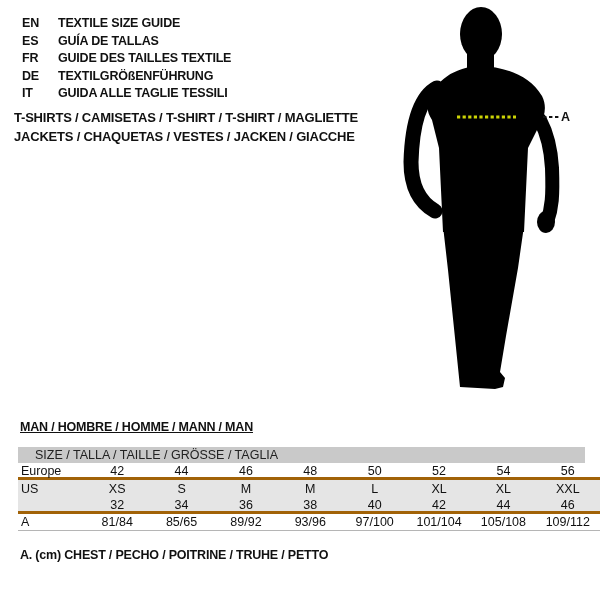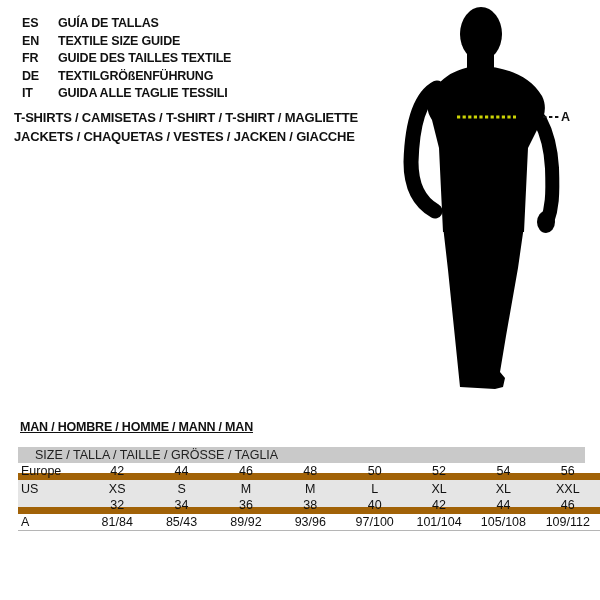--- a/index.html
+++ b/index.html
@@ -21,38 +21,38 @@
   
   .section-title{position:absolute;left:20px;top:420px;font-size:12.5px;font-weight:bold;letter-spacing:-0.2px;text-decoration:underline;}
   
   .size-table{position:absolute;left:18px;top:447px;width:582px;font-size:12.5px;}
   .thead{width:567px;height:16px;line-height:16px;background:#c9c9c9;color:#222;padding-left:17px;box-sizing:border-box;}
   .trow{display:grid;grid-template-columns:67px repeat(8,1fr);height:17px;line-height:16px;align-items:center;box-sizing:border-box;}
   .trow .tlabel{text-align:left;padding-left:3px;}
   .trow .tcell{text-align:center;}
   .row-white{background:#ffffff;}
   .row-shaded{background:#e5e5e5;}
-  .rule-bottom-dark{border-bottom:7px solid #a16207;}
+  .rule-bottom-dark{border-bottom:3px solid #a16207;}
   .rule-bottom-light{border-bottom:1px solid #b5b5b5;}
   
   .footnote{position:absolute;left:20px;top:548px;font-size:12.5px;font-weight:bold;letter-spacing:-0.2px;}
 </style>
 </head>
 <body>
 
 <div class="canvas">
 
   <div class="lang-block">
     <div class="lang-row">
+      <span class="lang-code">EN</span>
+      <span class="lang-label">TEXTILE SIZE GUIDE</span>
+    </div>
+    <div class="lang-row">
       <span class="lang-code">ES</span>
       <span class="lang-label">GUÍA DE TALLAS</span>
-    </div>
-    <div class="lang-row">
-      <span class="lang-code">EN</span>
-      <span class="lang-label">TEXTILE SIZE GUIDE</span>
     </div>
     <div class="lang-row">
       <span class="lang-code">FR</span>
       <span class="lang-label">GUIDE DES TAILLES TEXTILE</span>
     </div>
     <div class="lang-row">
       <span class="lang-code">DE</span>
       <span class="lang-label">TEXTILGRÖßENFÜHRUNG</span>
     </div>
     <div class="lang-row">
@@ -135,24 +135,25 @@
       <span class="tcell">38</span>
       <span class="tcell">40</span>
       <span class="tcell">42</span>
       <span class="tcell">44</span>
       <span class="tcell">46</span>
     </div>
 
     <div class="trow row-white rule-bottom-light">
       <span class="tlabel">A</span>
       <span class="tcell">81/84</span>
-      <span class="tcell">85/43</span>
+      <span class="tcell">85/65</span>
       <span class="tcell">89/92</span>
       <span class="tcell">93/96</span>
       <span class="tcell">97/100</span>
       <span class="tcell">101/104</span>
       <span class="tcell">105/108</span>
       <span class="tcell">109/112</span>
     </div>
   </div>
 
+  <div class="footnote">A. (cm) CHEST / PECHO / POITRINE / TRUHE / PETTO</div>
 
 </div>
 
 </body></html>

